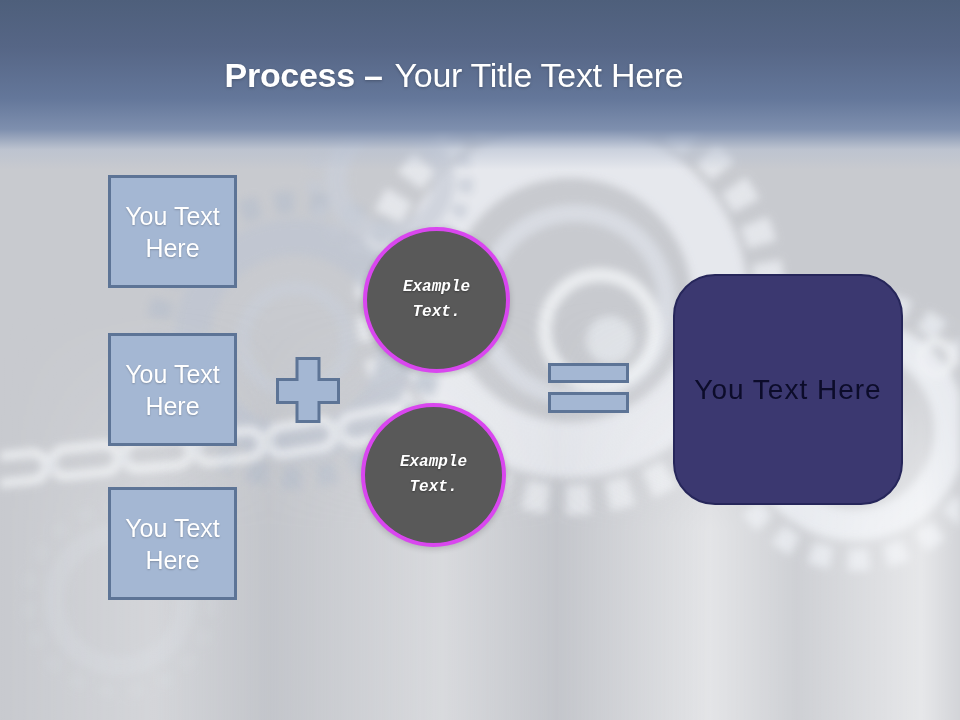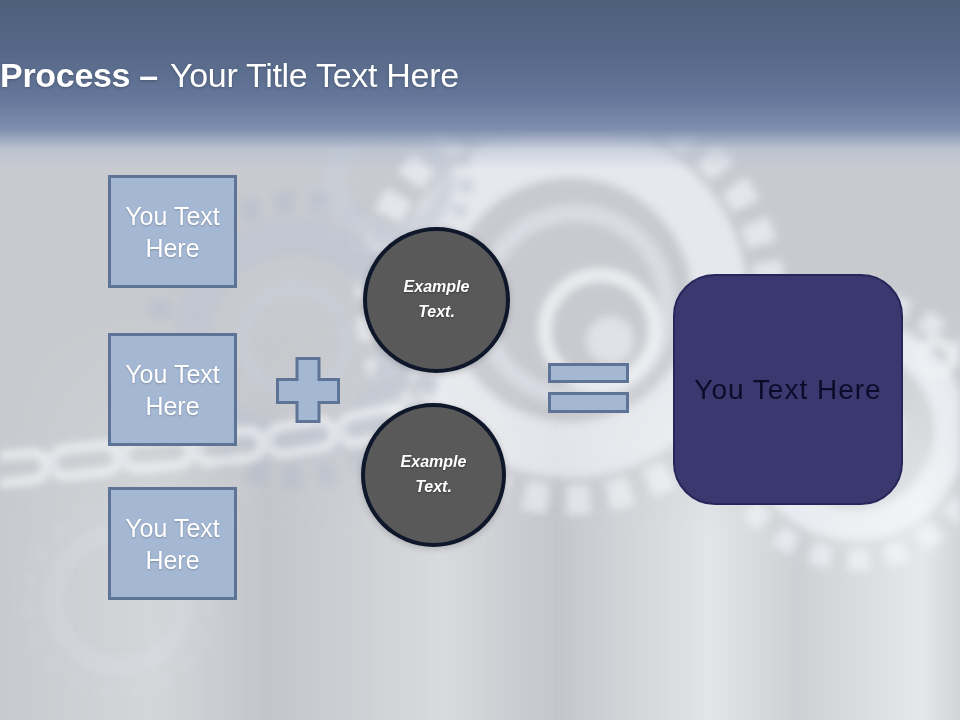--- a/index.html
+++ b/index.html
@@ -32,21 +32,21 @@
 
   
   .header-band {
     position: absolute; top: 0; left: 0; width: 960px; height: 170px;
     background: linear-gradient(180deg,
       #4e5f7b 0%, #566686 28%, #64779a 58%, #7e8fae 76%,
       rgba(180,190,208,0.55) 88%, rgba(200,204,212,0) 100%);
   }
   .slide-title {
     position: absolute; top: 56px; left: 0; width: 908px;
-    text-align: left; color: #ffffff;
+    text-align: center; color: #ffffff;
     font-size: 34px; letter-spacing: -0.3px;
     text-shadow: 0 1px 3px rgba(0,0,0,0.25);
     white-space: nowrap;
   }
   .slide-title .t-bold { font-weight: 700; }
   .slide-title .t-rest { font-weight: 400; margin-left: 12px; }
 
   
   .step-box {
     position: absolute; left: 108px; width: 129px; height: 113px;
@@ -59,26 +59,27 @@
   .step-box.b1 { top: 175px; }
   .step-box.b2 { top: 333px; }
   .step-box.b3 { top: 487px; }
 
   
   .plus-shape { position: absolute; left: 276px; top: 357px; width: 64px; height: 66px; }
 
   
   .example-circle {
     position: absolute; border-radius: 50%;
-    background: #595959; border: 4px solid #0f172a;
+    background: #595959; border: 4px solid #d946ef;
     display: flex; align-items: center; justify-content: center;
     text-align: center; color: #ffffff;
     font-weight: 700; font-style: italic; font-size: 16px; line-height: 1.55;
     text-shadow: 0 1px 2px rgba(0,0,0,0.35);
     box-shadow: 0 2px 6px rgba(0,0,0,0.18);
+    font-family: Liberation Mono, monospace;
   }
   .example-circle .circle-label { width: 92px; }
   .example-circle.c1 { left: 363px; top: 227px; width: 147px; height: 146px; }
   .example-circle.c2 { left: 361px; top: 403px; width: 145px; height: 144px; }
 
   
   .equals-shape { position: absolute; left: 548px; top: 363px; width: 81px; }
   .equals-bar {
     width: 81px; height: 20px;
     background: #a4b7d3; border: 3px solid #5d7496;

